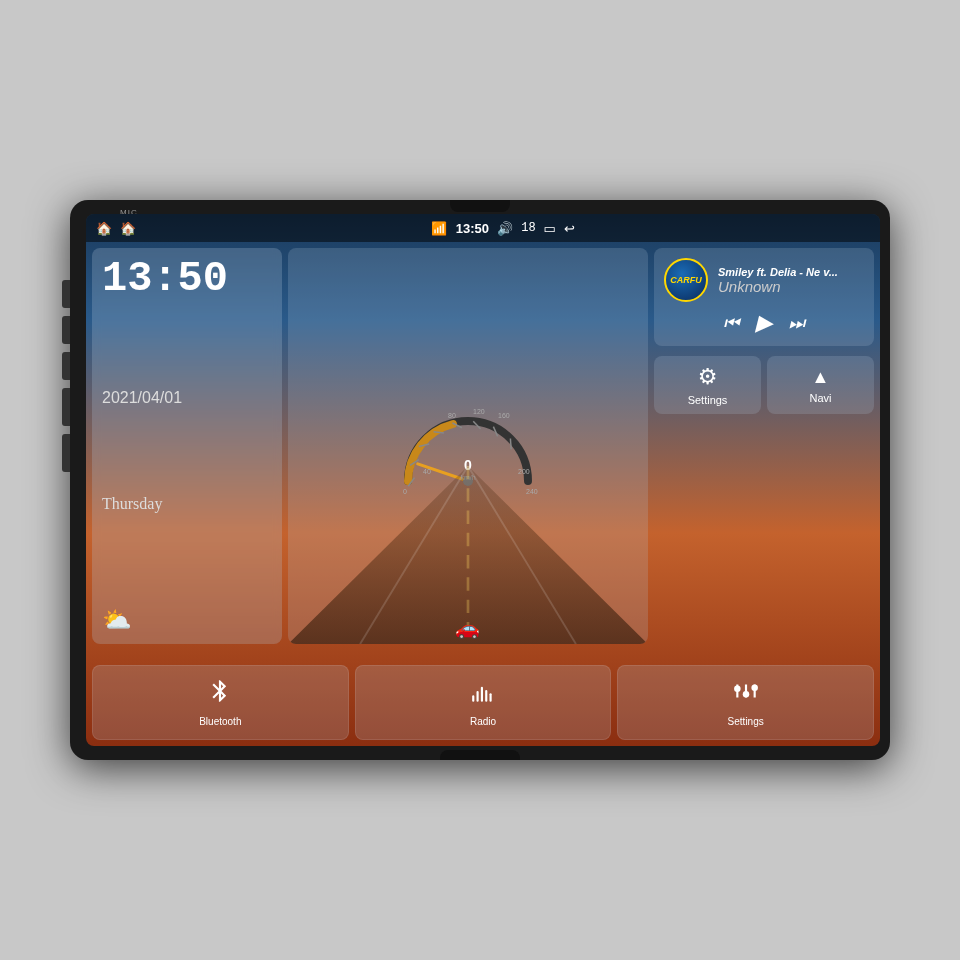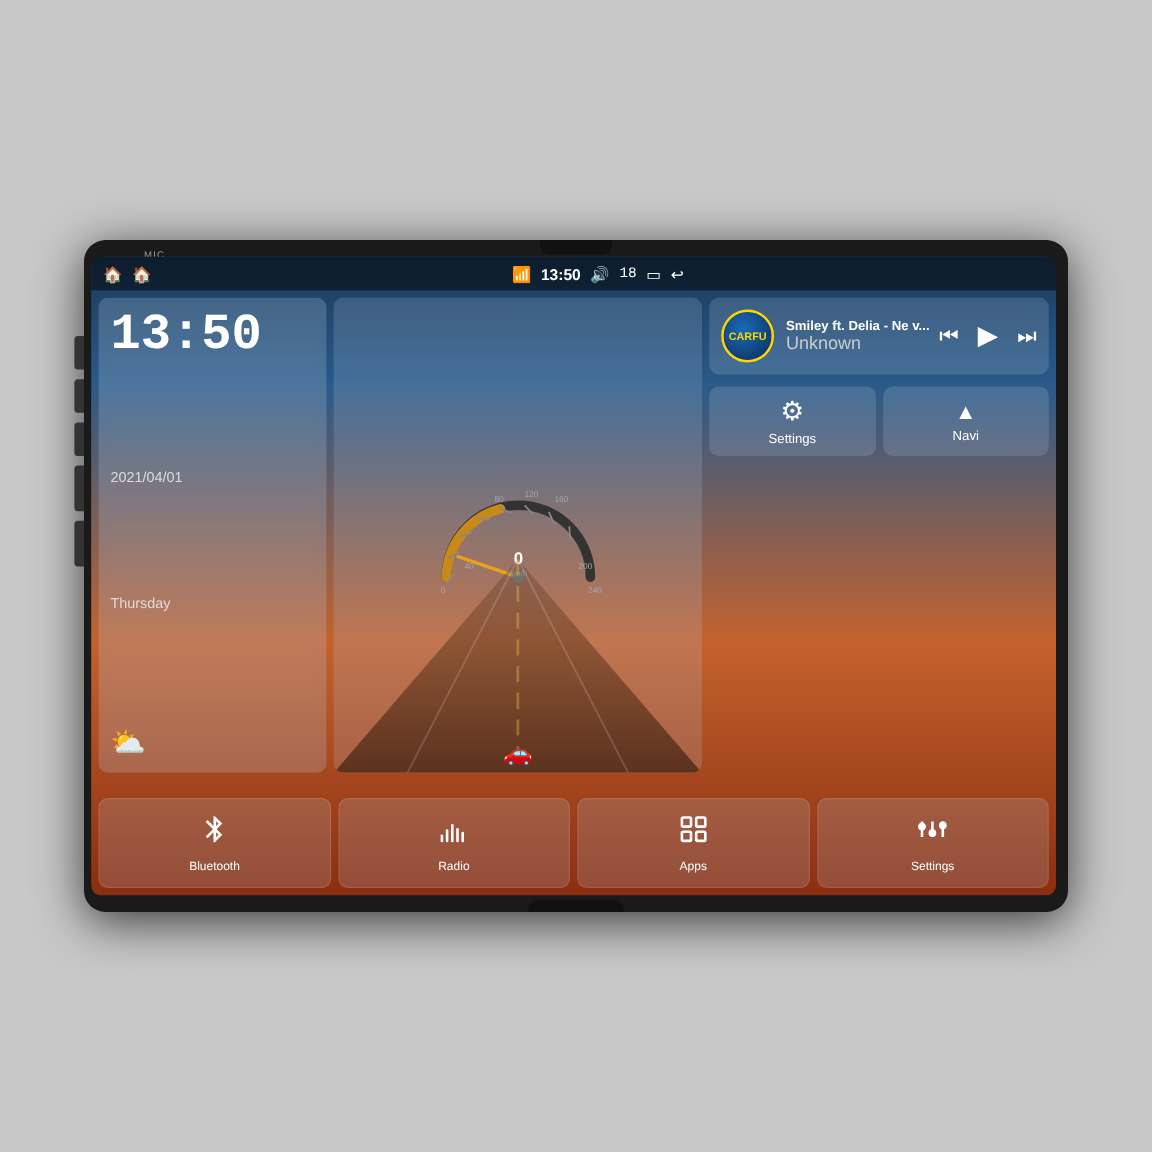--- a/index.html
+++ b/index.html
@@ -11,21 +11,21 @@
       align-items: center;
       justify-content: center;
       font-family: Arial, sans-serif;
     }
 
     .device-outer {
       width: 820px;
       height: 560px;
       background: #1a1a1a;
       border-radius: 18px;
-      padding: 14px 10px 14px 6px;
+      padding: 14px 10px 14px 16px;
       position: relative;
       box-shadow: 0 8px 40px rgba(0,0,0,0.7);
     }
 
     .side-buttons-left {
       position: absolute;
       left: -8px;
       top: 80px;
       display: flex;
       flex-direction: column;
@@ -152,25 +152,26 @@
     }
     .clock-time {
       color: white;
       font-size: 42px;
       font-weight: bold;
       font-family: 'Courier New', monospace;
       line-height: 1;
     }
     .clock-date {
       color: #ddd;
-      font-size: 12px;
+      font-size: 16px;
     }
     .clock-day {
       color: #ddd;
-      font-size: 12px;
+      font-size: 16px;
+      font-family: Liberation Serif, serif;
     }
     .weather-icon {
       font-size: 24px;
       margin-top: 4px;
     }
 
     
     .speedo-widget {
       background: rgba(180,200,220,0.2);
       border-radius: 8px;
@@ -182,22 +183,23 @@
       overflow: hidden;
     }
 
     
     .music-widget {
       background: rgba(180,200,220,0.2);
       border-radius: 8px;
       padding: 10px;
       min-width: 220px;
       display: flex;
-      flex-direction: row;
+      flex-direction: column;
       gap: 8px;
+      font-style: italic;
     }
     .music-top {
       display: flex;
       align-items: center;
       gap: 10px;
     }
     .music-logo {
       width: 44px;
       height: 44px;
       border-radius: 50%;
@@ -461,31 +463,20 @@
               <rect x="2" y="16" width="2" height="6" rx="1"></rect>
               <rect x="6" y="12" width="2" height="10" rx="1"></rect>
               <rect x="10" y="8" width="2" height="14" rx="1"></rect>
               <rect x="14" y="11" width="2" height="11" rx="1"></rect>
               <rect x="18" y="14" width="2" height="8" rx="1"></rect>
             </svg>
           </span>
           <span class="app-btn-label">Radio</span>
         </div>
 
-        <div class="app-btn">
-          <span class="app-btn-icon">
-            <svg width="26" height="26" viewBox="0 0 24 24" fill="white">
-              <rect x="3" y="3" width="7" height="7" rx="1" fill="none" stroke="white" stroke-width="2"></rect>
-              <rect x="14" y="3" width="7" height="7" rx="1" fill="none" stroke="white" stroke-width="2"></rect>
-              <rect x="3" y="14" width="7" height="7" rx="1" fill="none" stroke="white" stroke-width="2"></rect>
-              <rect x="14" y="14" width="7" height="7" rx="1" fill="none" stroke="white" stroke-width="2"></rect>
-            </svg>
-          </span>
-          <span class="app-btn-label">Apps</span>
-        </div>
 
 
         <div class="app-btn">
           <span class="app-btn-icon">
             <svg width="26" height="26" viewBox="0 0 24 24" fill="white">
               <line x1="4" y1="6" x2="4" y2="18" stroke="white" stroke-width="2"></line>
               <circle cx="4" cy="10" r="3" fill="white"></circle>
               <line x1="12" y1="6" x2="12" y2="18" stroke="white" stroke-width="2"></line>
               <circle cx="12" cy="15" r="3" fill="white"></circle>
               <line x1="20" y1="6" x2="20" y2="18" stroke="white" stroke-width="2"></line>

